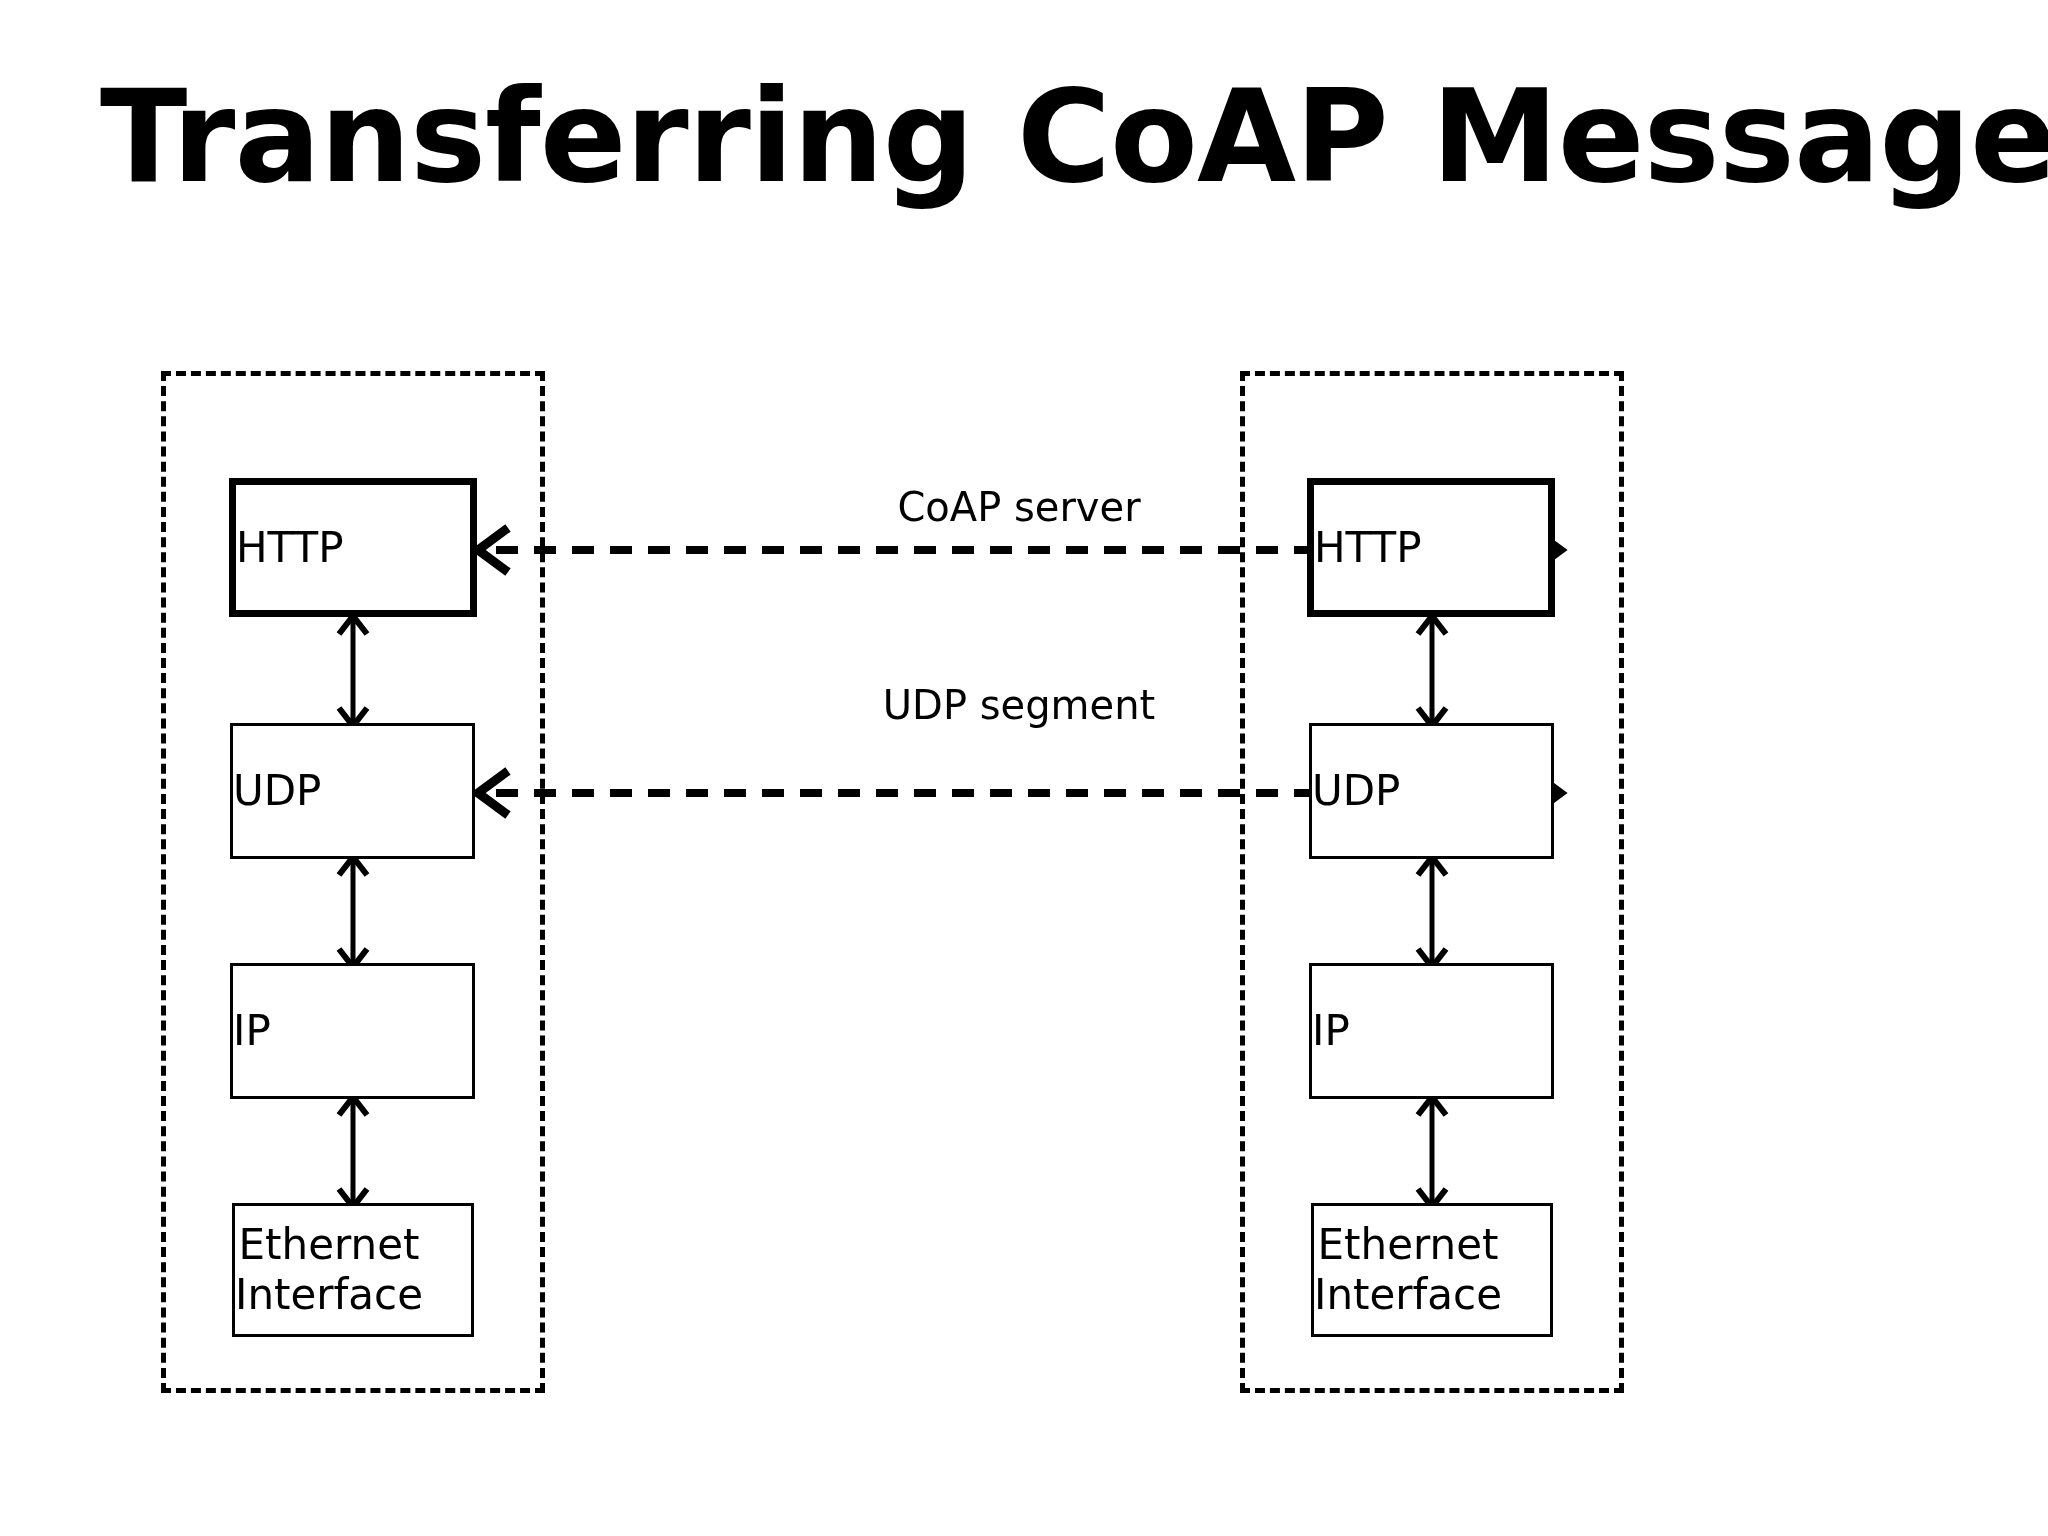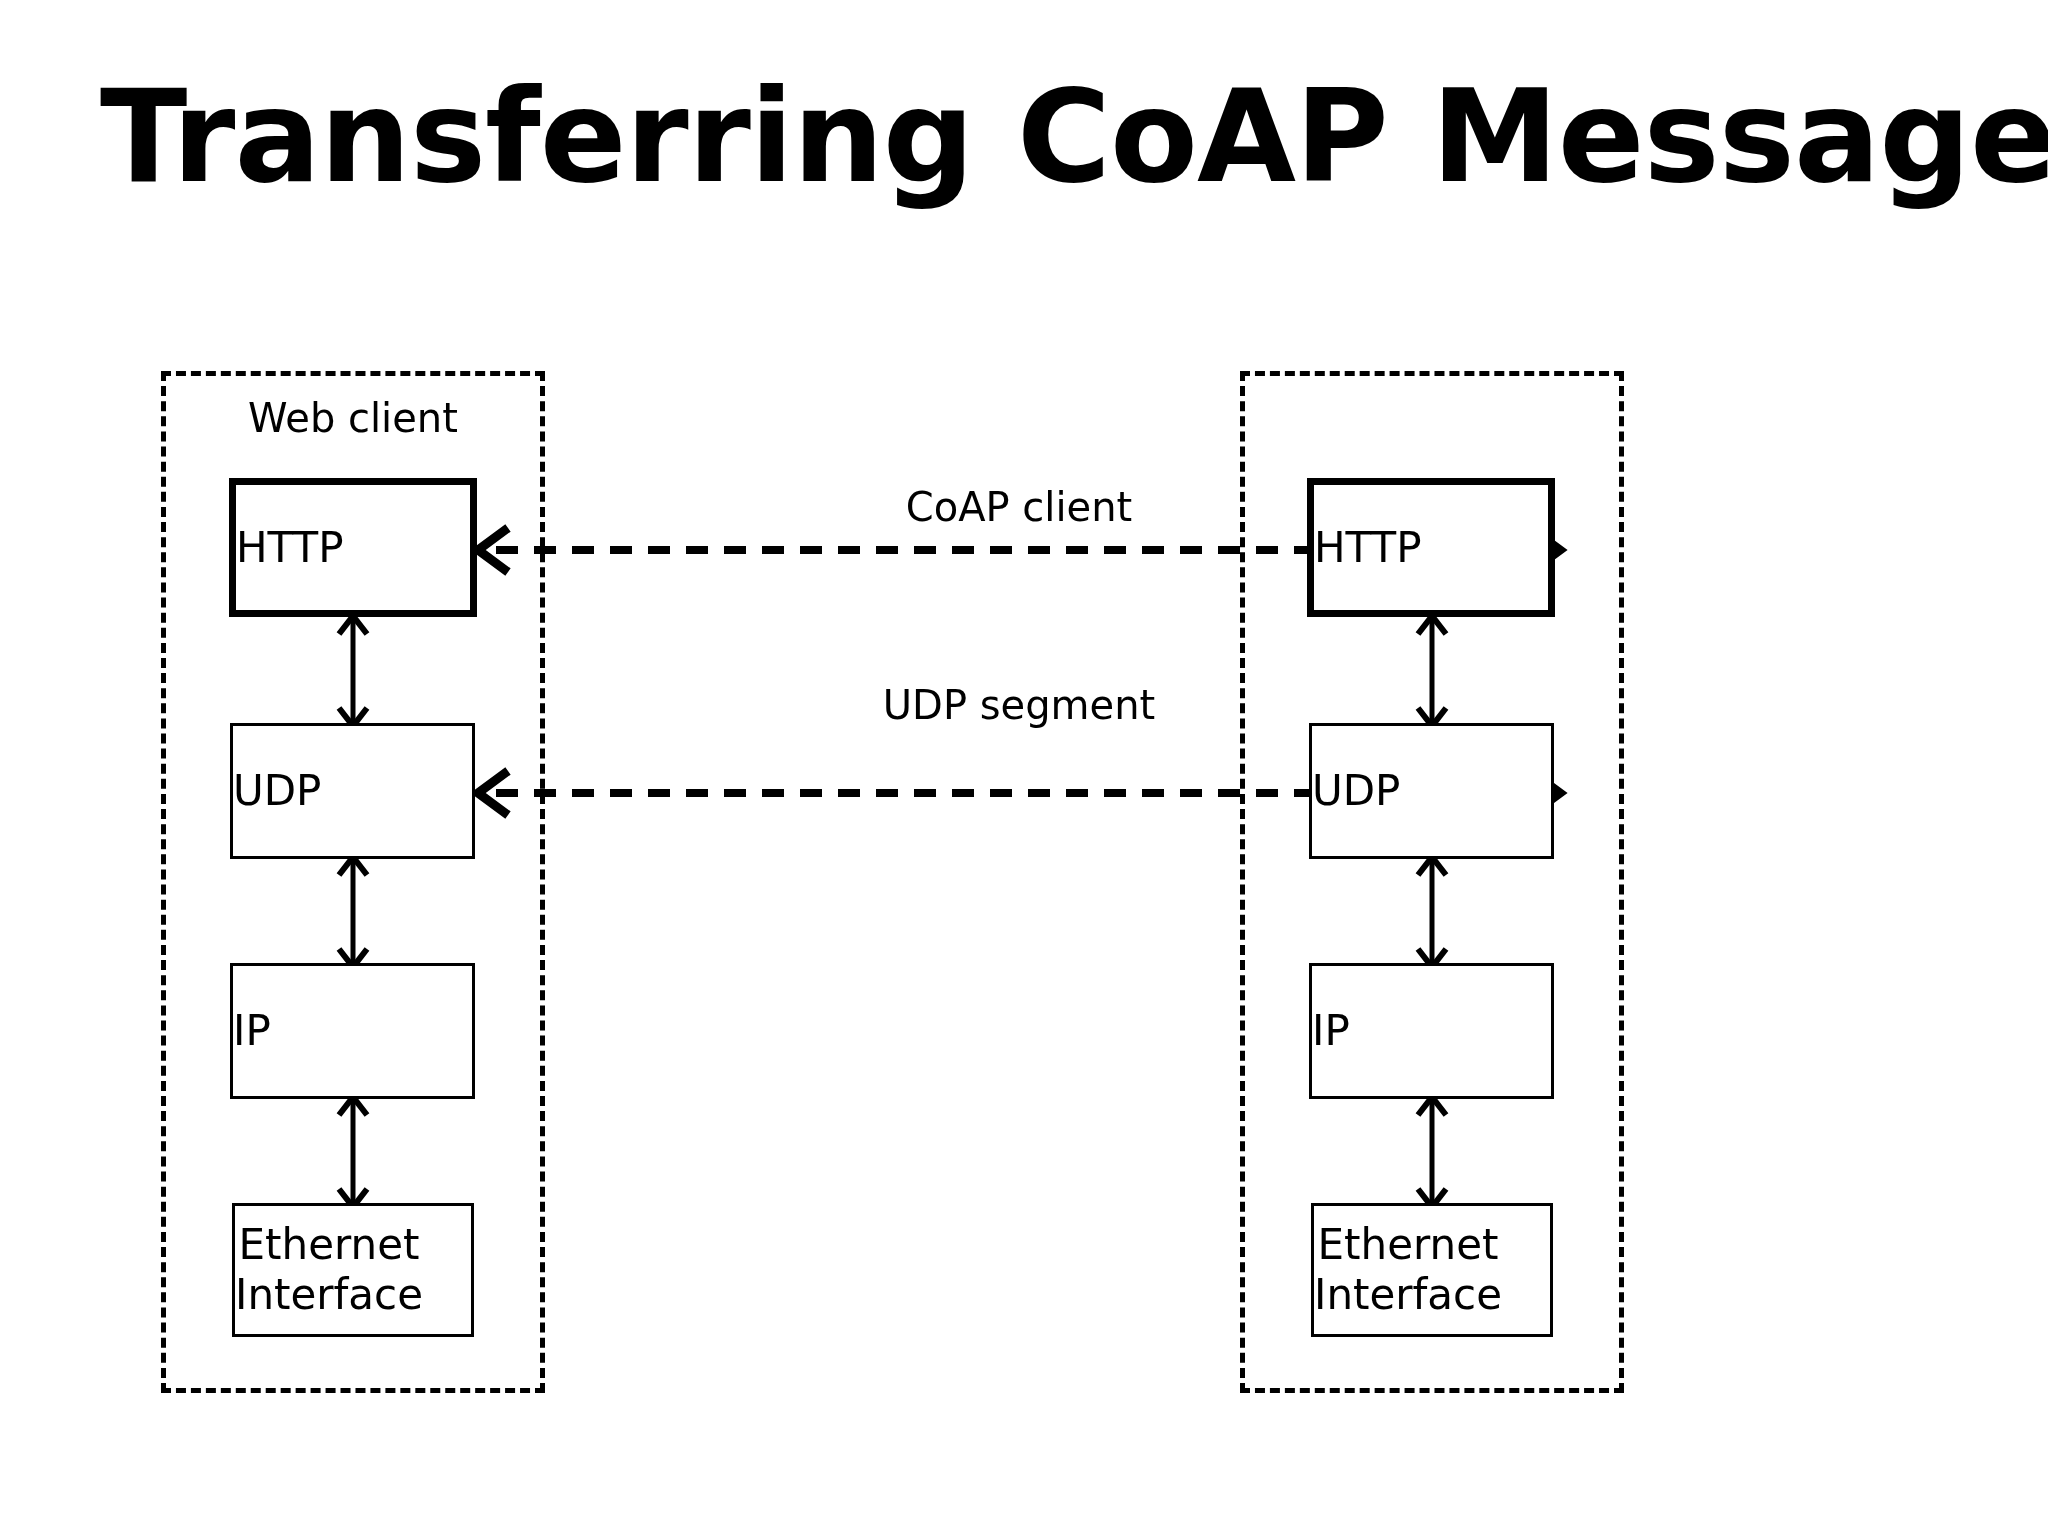--- a/index.html
+++ b/index.html
@@ -95,21 +95,20 @@
 </style>
 </head>
 <body>
 
 <div id="slide">
 
   <div id="title">Transferring CoAP Message</div>
 
   <div class="host-box" style="left:161px; top:371px; width:384px; height:1022px;"></div>
 
-  <div class="host-label" style="left:193px; top:395px; width:320px;">Web client</div>
 
   <div class="layer-box emphasis" style="left:229px; top:478px; width:248px; height:139px;">
     <span class="lbl">HTTP</span>
   </div>
 
   <div class="layer-box" style="left:230px; top:723px; width:245px; height:136px;">
     <span class="lbl">UDP</span>
   </div>
 
   <div class="layer-box" style="left:230px; top:963px; width:245px; height:136px;">
@@ -176,21 +175,21 @@
     <polyline points="11,22 25,4 39,22" fill="none" stroke="#000" stroke-width="6"></polyline>
     <polyline points="11,96 25,114 39,96" fill="none" stroke="#000" stroke-width="6"></polyline>
   </svg>
 
   <svg class="h-link" style="left:462px; top:518px; width:1114px; height:64px;" viewBox="0 0 1114 64">
     <line x1="34" y1="32" x2="1080" y2="32" stroke="#000" stroke-width="8" stroke-dasharray="22 16"></line>
     <polyline points="46,10 16,32 46,54" fill="none" stroke="#000" stroke-width="9"></polyline>
     <polyline points="1068,10 1098,32 1068,54" fill="none" stroke="#000" stroke-width="9"></polyline>
   </svg>
 
-  <div class="link-label" style="left:460px; top:484px; width:1118px;">CoAP client</div>
+  <div class="link-label" style="left:460px; top:484px; width:1118px;">CoAP server</div>
 
   <svg class="h-link" style="left:462px; top:761px; width:1114px; height:64px;" viewBox="0 0 1114 64">
     <line x1="34" y1="32" x2="1080" y2="32" stroke="#000" stroke-width="8" stroke-dasharray="22 16"></line>
     <polyline points="46,10 16,32 46,54" fill="none" stroke="#000" stroke-width="9"></polyline>
     <polyline points="1068,10 1098,32 1068,54" fill="none" stroke="#000" stroke-width="9"></polyline>
   </svg>
 
   <div class="link-label" style="left:460px; top:682px; width:1118px;">UDP segment</div>
 
 </div>

